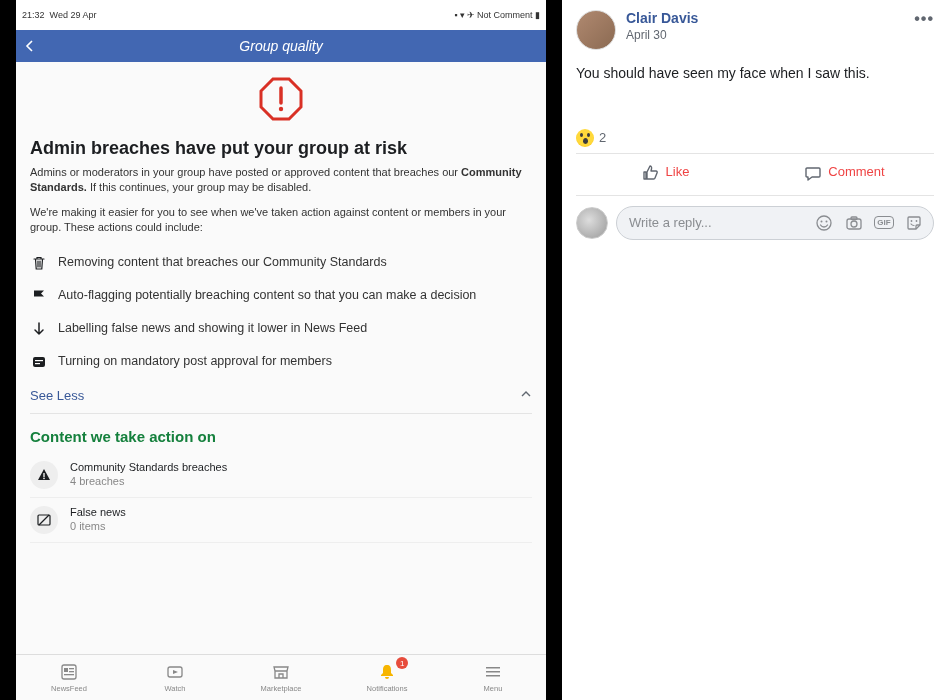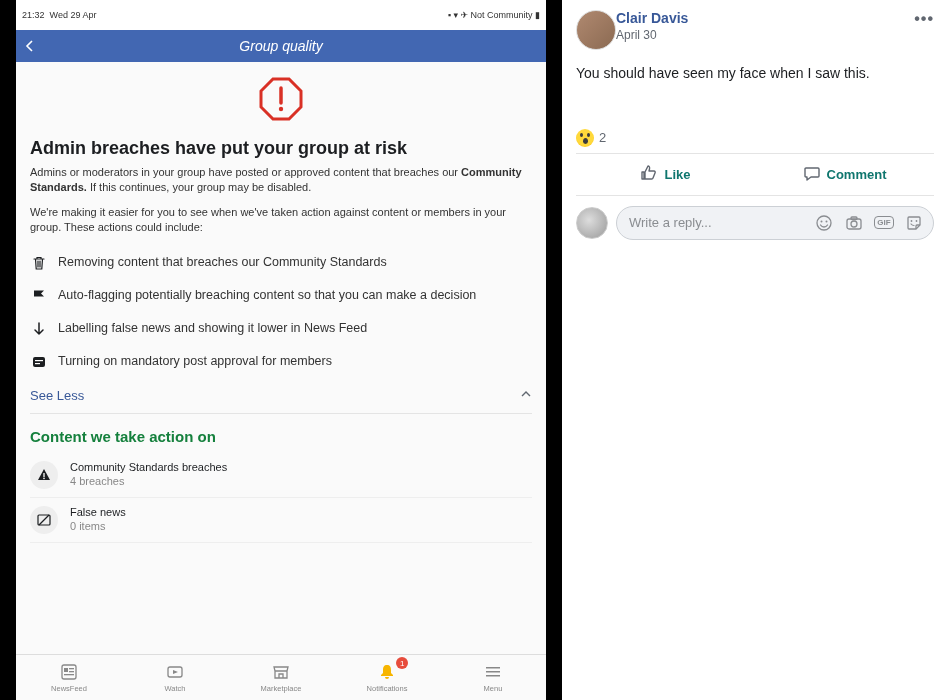--- a/index.html
+++ b/index.html
@@ -170,20 +170,21 @@
 
 .right-pane {
   flex: 1;
   background: #fff;
   padding: 10px 14px 0 14px;
   display: flex;
   flex-direction: column;
 }
 .post-header {
   display: flex;
+  gap: 10px;
   align-items: flex-start;
 }
 .avatar {
   width: 40px; height: 40px;
   border-radius: 50%;
   background: linear-gradient(135deg, #b08970, #8b6a52);
   flex-shrink: 0;
   border: 1px solid #ddd;
 }
 .post-meta { flex: 1; }
@@ -224,27 +225,26 @@
 }
 .wow-emoji::before { width: 3px; height: 4px; top: 4px; left: 4px; box-shadow: 7px 0 0 #3b3b3b; }
 .wow-emoji::after { width: 5px; height: 6px; top: 9px; left: 6.5px; border-radius: 50% 50% 50% 50% / 60% 60% 40% 40%; }
 .action-bar {
   display: flex;
   border-bottom: 1px solid #e4e4e4;
 }
 .action-btn {
   flex: 1;
   display: flex;
-  align-items: center;
   justify-content: center;
   gap: 6px;
   padding: 10px 0;
-  color: #0f766e;
+  color: #ef4444;
   font-size: 13px;
-  font-weight: 700;
+  font-weight: 400;
   cursor: pointer;
 }
 .reply-row {
   display: flex;
   align-items: center;
   gap: 8px;
   padding: 10px 0;
 }
 .reply-avatar {
   width: 32px; height: 32px;
@@ -282,21 +282,21 @@
   color: #8a8d91;
 }
 </style>
 </head>
 <body>
 
 <div class="left-pane">
   <div class="screenshot">
     <div class="status-bar">
       <span><span>21:32</span>&nbsp;&nbsp;<span>Wed 29 Apr</span></span>
-      <span>▪ ▾ ✈ <span>Not Community</span> ▮</span>
+      <span>▪ ▾ ✈ <span>Not Comment</span> ▮</span>
     </div>
     <div class="header-bar">
       <span class="header-back">
         <svg width="12" height="12" viewBox="0 0 12 12">
             <path d="M8 1 L3 6 L8 11" stroke="#fff" stroke-width="1.6" fill="none"></path>
           </svg>
       </span>
       <span class="header-title">Group quality</span>
     </div>
     <div class="content-area">

